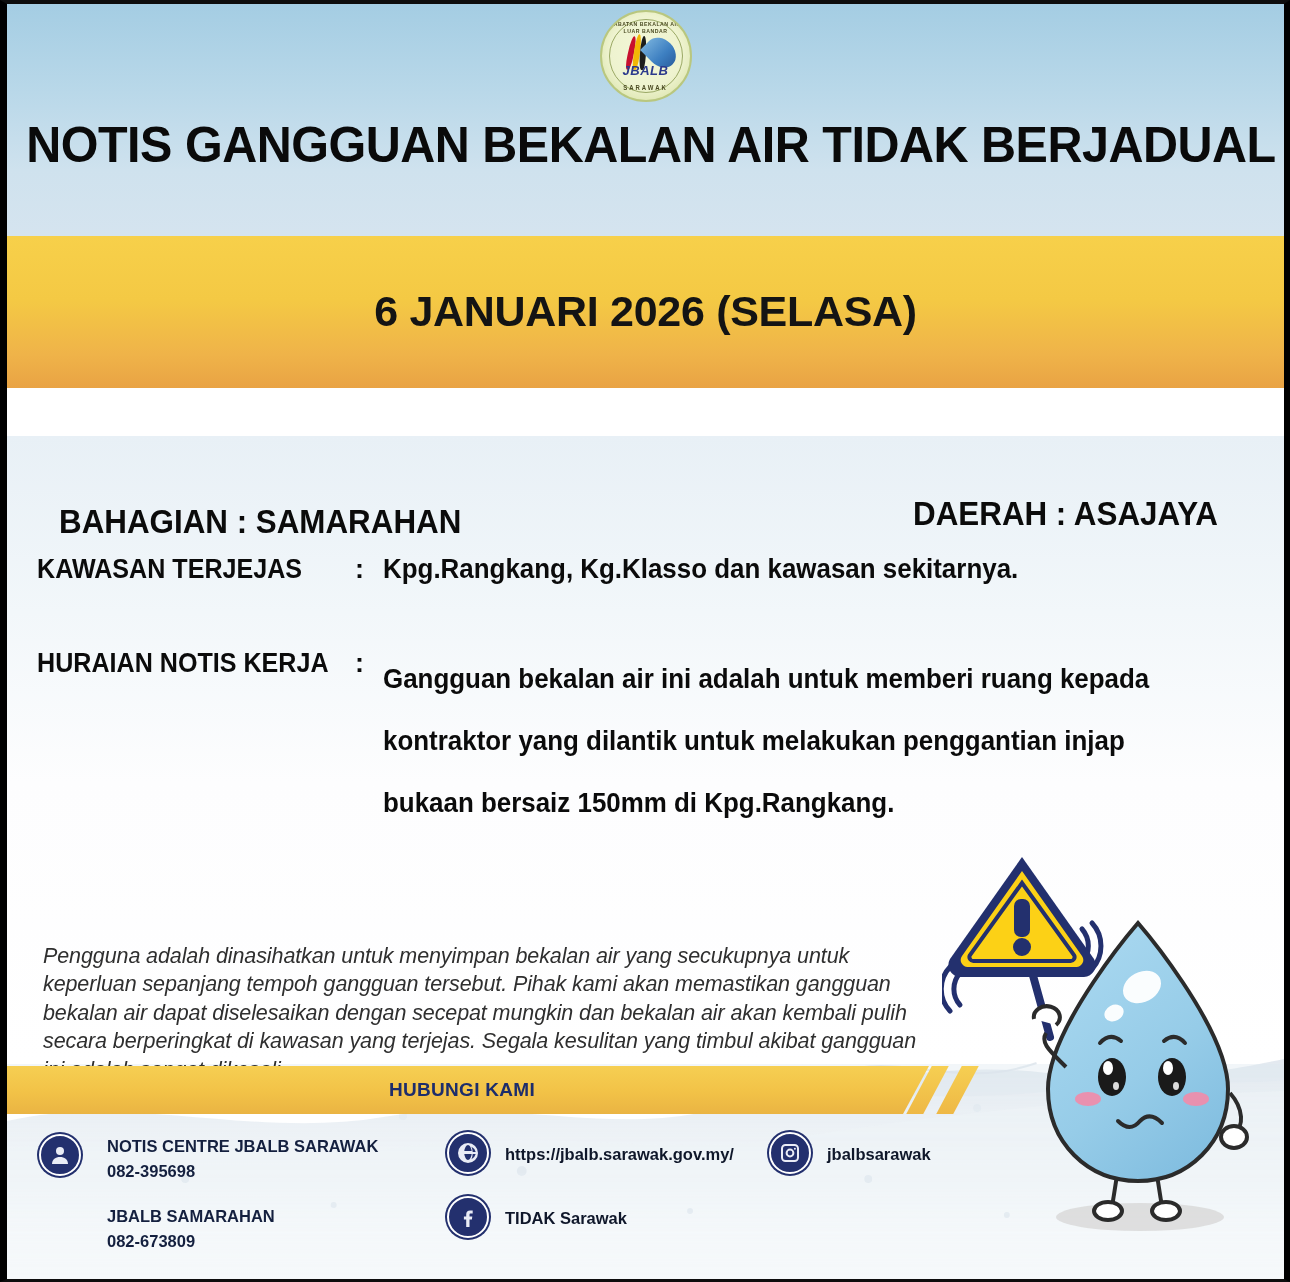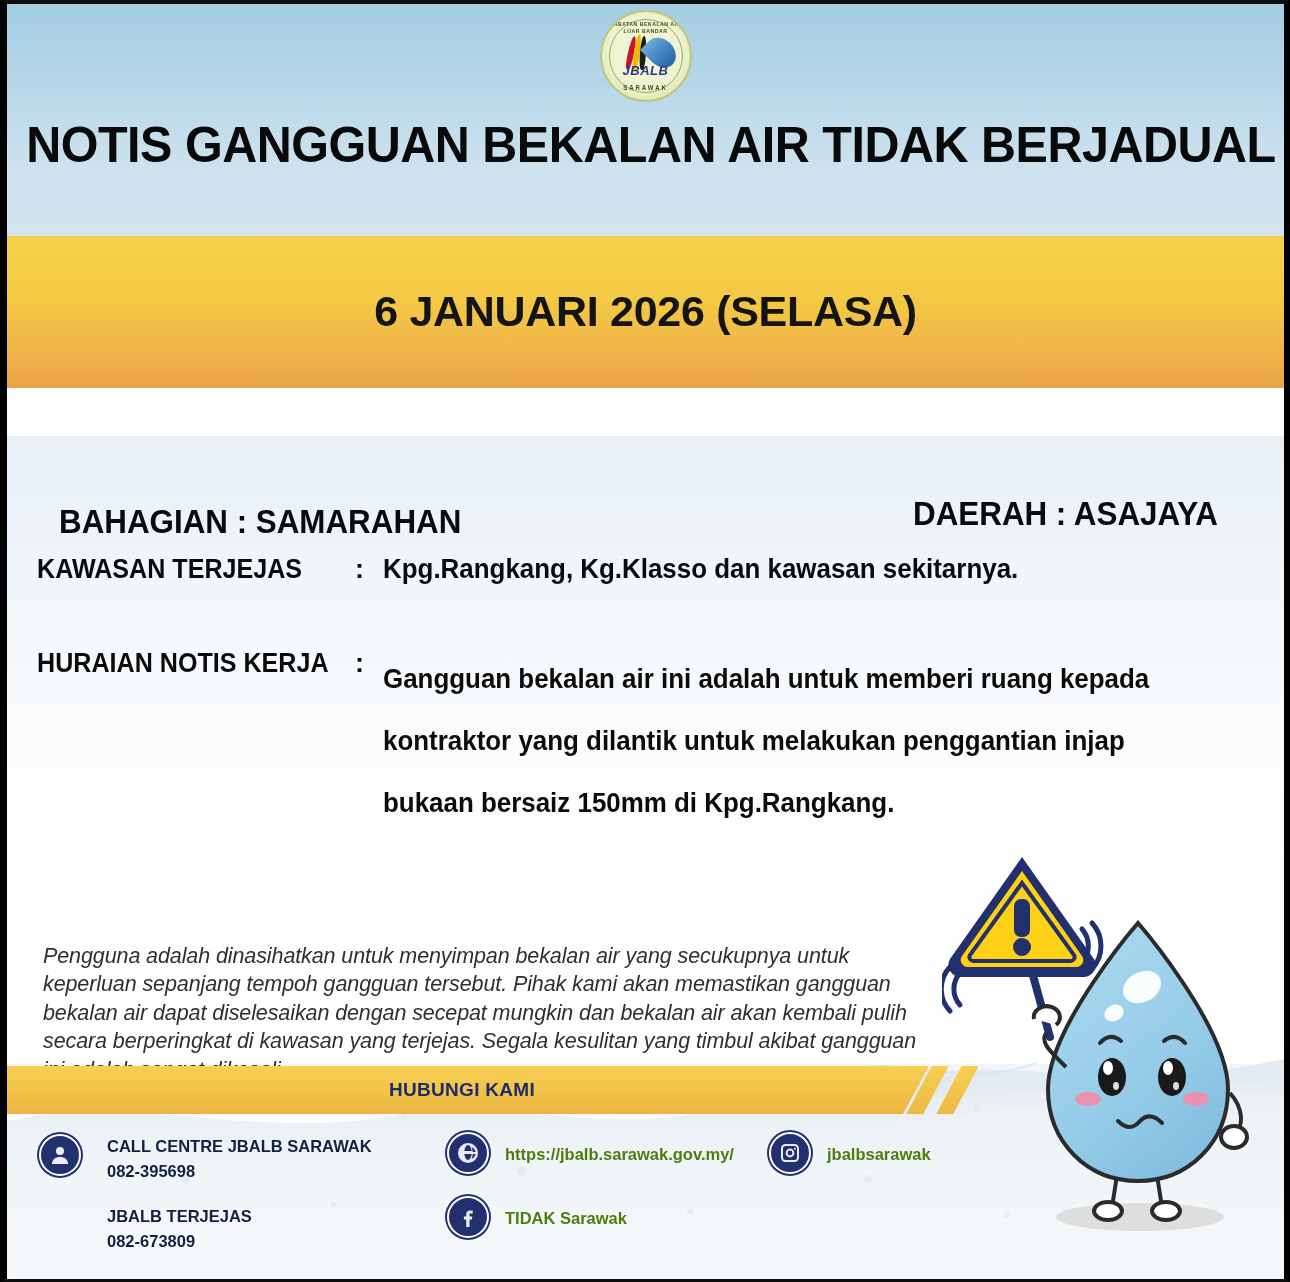--- a/index.html
+++ b/index.html
@@ -203,21 +203,21 @@
     border: 2px solid #ffffff;
     box-shadow: 0 0 0 2px #23306e;
     display: flex; align-items: center; justify-content: center;
   }
   .c-icon svg { width: 24px; height: 24px; fill: #e9ecf6; }
   .c-text {
     position: absolute;
     font-size: 16.5px; font-weight: 700; color: #14203f;
     line-height: 1.5; white-space: nowrap;
   }
-  .c-text.navy { color: #4d7c0f; }
+  .c-text.navy { color: #0f172a; }
 
   .pos-call-icon  { left: 32px;  top: 12px; }
   .pos-call-text  { left: 100px; top: 12px; }
   .pos-sam-text   { left: 100px; top: 82px; }
   .pos-web-icon   { left: 440px; top: 10px; }
   .pos-web-text   { left: 498px; top: 20px; }
   .pos-fb-icon    { left: 440px; top: 74px; }
   .pos-fb-text    { left: 498px; top: 84px; }
   .pos-ig-icon    { left: 762px; top: 10px; }
   .pos-ig-text    { left: 820px; top: 20px; }
@@ -325,25 +325,25 @@
 
   <div class="contacts">
 
     <div class="c-icon pos-call-icon">
       <svg viewBox="0 0 24 24">
           <circle cx="12" cy="8" r="4"></circle>
           <path d="M4 21c0-4.4 3.6-7 8-7s8 2.6 8 7z"></path>
         </svg>
     </div>
     <div class="c-text pos-call-text">
-      <div>CALL CENTRE JBALB SARAWAK</div>
+      <div>NOTIS CENTRE JBALB SARAWAK</div>
       <div>082-395698</div>
     </div>
     <div class="c-text pos-sam-text">
-      <div>JBALB TERJEJAS</div>
+      <div>JBALB SAMARAHAN</div>
       <div>082-673809</div>
     </div>
 
     <div class="c-icon pos-web-icon">
       <svg viewBox="0 0 24 24">
         <path d="M12 2a10 10 0 1 0 0 20 10 10 0 0 0 0-20zm0 2c1.7 0 3.2 2.9 3.7 6H8.3C8.8 6.9 10.3 4 12 4zM4.3 11h3c.1-2 .5-3.8 1.2-5.2A8 8 0 0 0 4.3 11zm0 2a8 8 0 0 0 4.2 5.2c-.7-1.4-1.1-3.2-1.2-5.2h-3zm4 0h7.4c-.5 3.1-2 6-3.7 6s-3.2-2.9-3.7-6zm8.4 0h3a8 8 0 0 1-4.2 5.2c.7-1.4 1.1-3.2 1.2-5.2zm0-2c-.1-2-.5-3.8-1.2-5.2A8 8 0 0 1 19.7 11h-3z"></path>
       </svg>
     </div>
     <div class="c-text navy pos-web-text">https://jbalb.sarawak.gov.my/</div>
 

